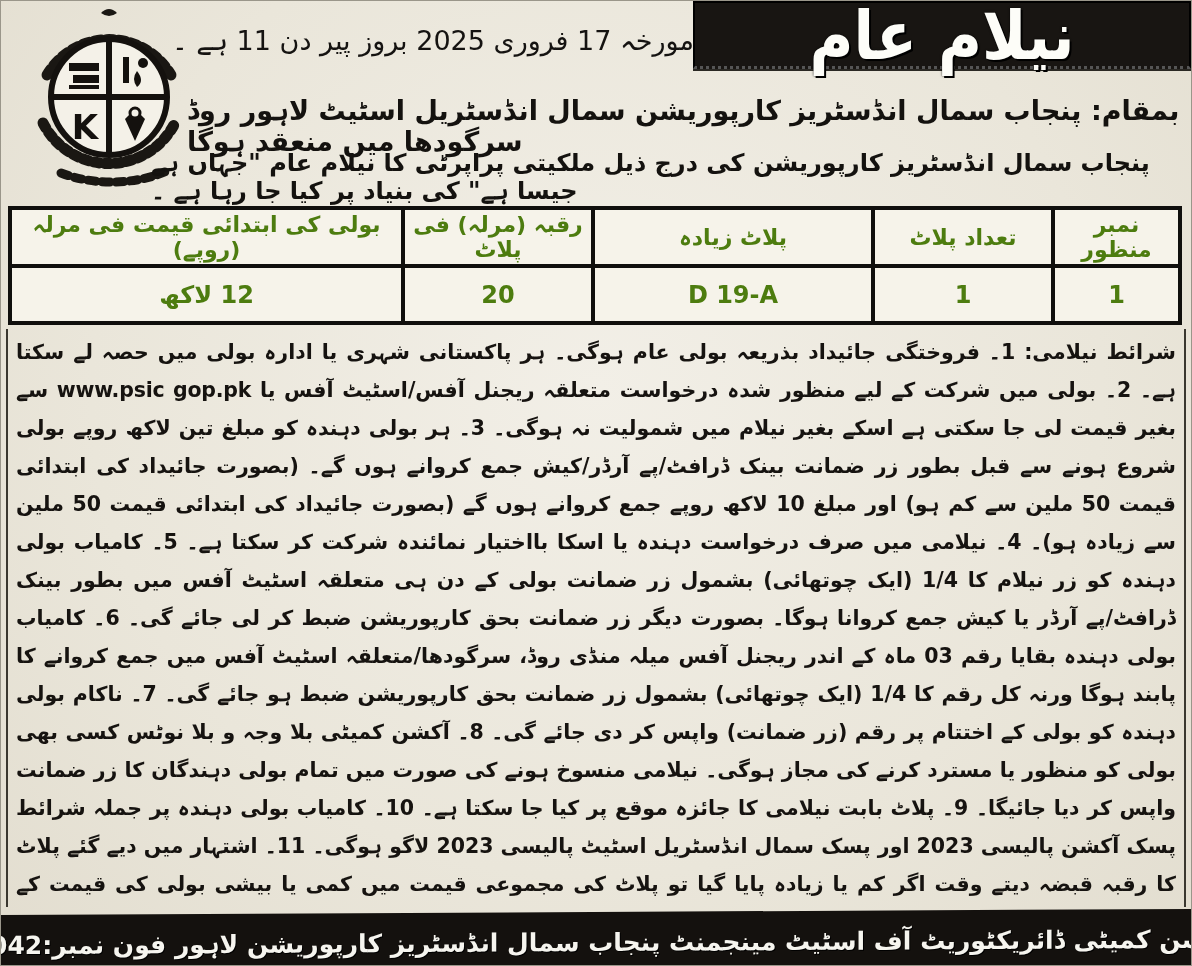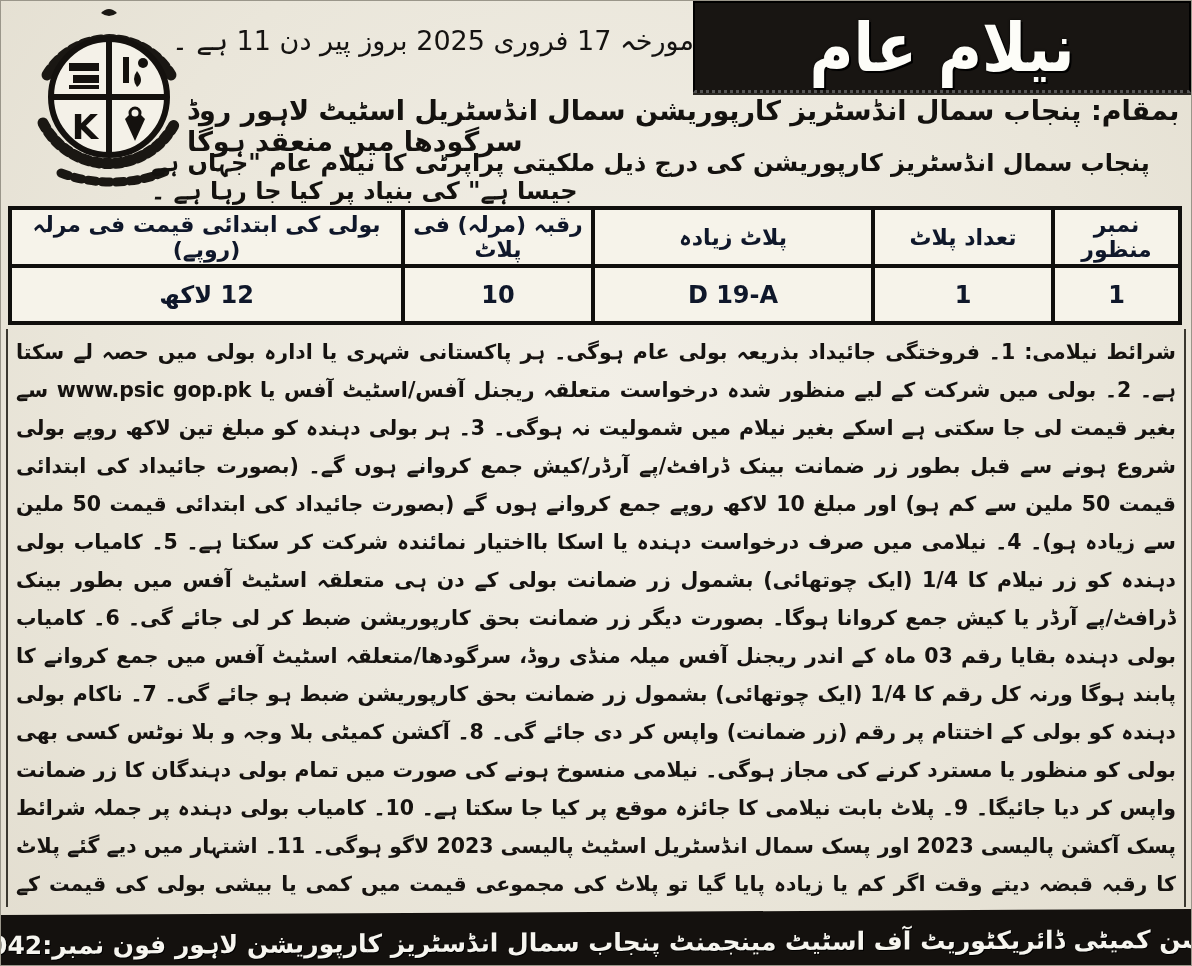--- a/index.html
+++ b/index.html
@@ -19,21 +19,21 @@
   }
   
   .header { position:relative; height:205px; }
   .logo { position:absolute; top:4px; left:16px; width:184px; height:198px; }
   .date-line {
     position:absolute; top:24px; left:168px; width:528px;
     font-size:27px; font-weight:400; text-align:center;
     direction:rtl; letter-spacing:-0.5px;
   }
   .title-box {
-    position:absolute; top:0; right:0; width:498px; height:92px;
+    position:absolute; top:0; right:0; width:498px; height:68px;
     background:#181512;
     border:2px solid #000;
     border-bottom:3px dotted #555;
     display:flex; align-items:center; justify-content:center;
     box-shadow:0 2px 0 #2a2823;
   }
   .title-box span {
     color:#fdfdf8; font-size:60px; font-weight:900;
     transform:scaleY(1.12);
     text-shadow:0 0 2px #000, 2px 2px 0 #000;
@@ -45,21 +45,21 @@
   .venue-2 { top:148px; left:150px; font-size:24px; }
   
   .plots-table {
     width:1174px; margin:0 9px;
     border-collapse:collapse; direction:rtl;
     background:#f6f3ea;
   }
   .plots-table th, .plots-table td {
     border:4px solid #100f0d;
     text-align:center; vertical-align:middle;
-    font-weight:800; color:#0f172a;
+    font-weight:800; color:#4d7c0f;
     height:57px; padding:2px 6px;
   }
   .plots-table th { font-size:22px; }
   .plots-table td { font-size:24px; }
   .col-serial { width:127px; }
   .col-count  { width:180px; }
   .col-plotno { width:280px; }
   .col-area   { width:190px; }
   .col-price  { width:auto;  }
   
@@ -148,21 +148,21 @@
         <th>پلاٹ زیادہ</th>
         <th>رقبہ (مرلہ) فی پلاٹ</th>
         <th>بولی کی ابتدائی قیمت فی مرلہ (روپے)</th>
       </tr>
     </thead>
     <tbody>
       <tr>
         <td>1</td>
         <td>1</td>
         <td dir="ltr">D 19-A</td>
-        <td>10</td>
+        <td>20</td>
         <td>12 لاکھ</td>
       </tr>
     </tbody>
   </table>
 
   <section class="terms" dir="rtl">شرائط نیلامی: 1۔ فروختگی جائیداد بذریعہ بولی عام ہوگی۔ ہر پاکستانی شہری یا ادارہ بولی میں حصہ لے سکتا ہے۔ 2۔ بولی میں شرکت کے لیے منظور شدہ درخواست متعلقہ ریجنل آفس/اسٹیٹ آفس یا www.psic gop.pk سے بغیر قیمت لی جا سکتی ہے اسکے بغیر نیلام میں شمولیت نہ ہوگی۔ 3۔ ہر بولی دہندہ کو مبلغ تین لاکھ روپے بولی شروع ہونے سے قبل بطور زر ضمانت بینک ڈرافٹ/پے آرڈر/کیش جمع کروانے ہوں گے۔ (بصورت جائیداد کی ابتدائی قیمت 50 ملین سے کم ہو) اور مبلغ 10 لاکھ روپے جمع کروانے ہوں گے (بصورت جائیداد کی ابتدائی قیمت 50 ملین سے زیادہ ہو)۔ 4۔ نیلامی میں صرف درخواست دہندہ یا اسکا بااختیار نمائندہ شرکت کر سکتا ہے۔ 5۔ کامیاب بولی دہندہ کو زر نیلام کا 1/4 (ایک چوتھائی) بشمول زر ضمانت بولی کے دن ہی متعلقہ اسٹیٹ آفس میں بطور بینک ڈرافٹ/پے آرڈر یا کیش جمع کروانا ہوگا۔ بصورت دیگر زر ضمانت بحق کارپوریشن ضبط کر لی جائے گی۔ 6۔ کامیاب بولی دہندہ بقایا رقم 03 ماہ کے اندر ریجنل آفس میلہ منڈی روڈ، سرگودھا/متعلقہ اسٹیٹ آفس میں جمع کروانے کا پابند ہوگا ورنہ کل رقم کا 1/4 (ایک چوتھائی) بشمول زر ضمانت بحق کارپوریشن ضبط ہو جائے گی۔ 7۔ ناکام بولی دہندہ کو بولی کے اختتام پر رقم (زر ضمانت) واپس کر دی جائے گی۔ 8۔ آکشن کمیٹی بلا وجہ و بلا نوٹس کسی بھی بولی کو منظور یا مسترد کرنے کی مجاز ہوگی۔ نیلامی منسوخ ہونے کی صورت میں تمام بولی دہندگان کا زر ضمانت واپس کر دیا جائیگا۔ 9۔ پلاٹ بابت نیلامی کا جائزہ موقع پر کیا جا سکتا ہے۔ 10۔ کامیاب بولی دہندہ پر جملہ شرائط پسک آکشن پالیسی 2023 اور پسک سمال انڈسٹریل اسٹیٹ پالیسی 2023 لاگو ہوگی۔ 11۔ اشتہار میں دیے گئے پلاٹ کا رقبہ قبضہ دیتے وقت اگر کم یا زیادہ پایا گیا تو پلاٹ کی مجموعی قیمت میں کمی یا بیشی بولی کی قیمت کے تناسب سے ہوگی۔ 12۔ اگر نیلامی متعلقہ تاریخ 17 فروری 2025 کو منعقدہ کامیاب نہ ہوئی تو نیلامی دوبارہ 08 مئی 2025 کو اسی جگہ پر انہی شرائط پر ہوگی۔ دیگر معلومات کے لیے دفتری اوقات میں اس فون نمبر: 048-3213679 پر رابطہ کیا جا سکتا ہے ۔</section>
 
   <footer class="footer-bar" dir="rtl">
     <span>المشتہر: آکشن کمیٹی ڈائریکٹوریٹ آف اسٹیٹ مینجمنٹ پنجاب سمال انڈسٹریز کارپوریشن لاہور فون نمبر:042-99203300</span>
   </footer>

